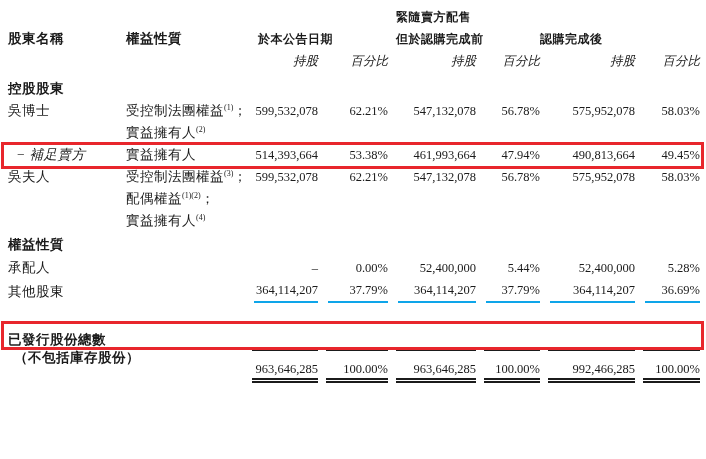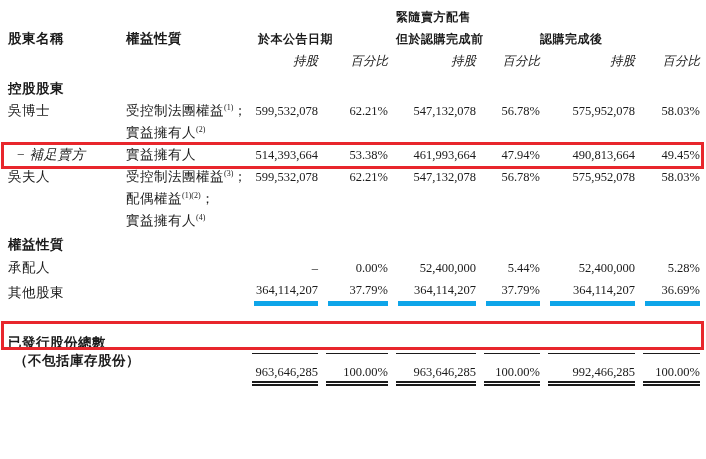--- a/index.html
+++ b/index.html
@@ -17,21 +17,21 @@
   .i    { font-style:italic; }
   .gh   { font-size:12px; font-weight:bold; text-align:left; letter-spacing:0.5px; }
   .gh1  { padding-left:14px; }
   .gh2  { padding-left:8px; }
   sup   { font-size:8px; letter-spacing:0; line-height:0; }
   .sec td { vertical-align:bottom; padding-bottom:2px; }
   .vb   { vertical-align:bottom; }
   .ind  { padding-left:8px;font-style:italic; }
   .ind2 { padding-left:6px; }
   
-  .u { margin-left:10px; border-bottom:5px solid #0ea5e9; text-align:right; line-height:21px; }
+  .u { margin-left:10px; border-bottom:2px solid #0ea5e9; text-align:right; line-height:21px; }
   
   .trow td { vertical-align:top; }
   .t { margin-left:8px; border-top:1px solid #1b1b1b; border-bottom:5px double #1b1b1b;
        text-align:right; line-height:16px; padding:10px 0 1px 0; margin-top:1px; }
   
   .hl { position:absolute; left:1px; width:703px; box-sizing:border-box;
         border:3px solid var(--hl,#e8262c); background:transparent; }
 </style>
 </head>
 <body>

